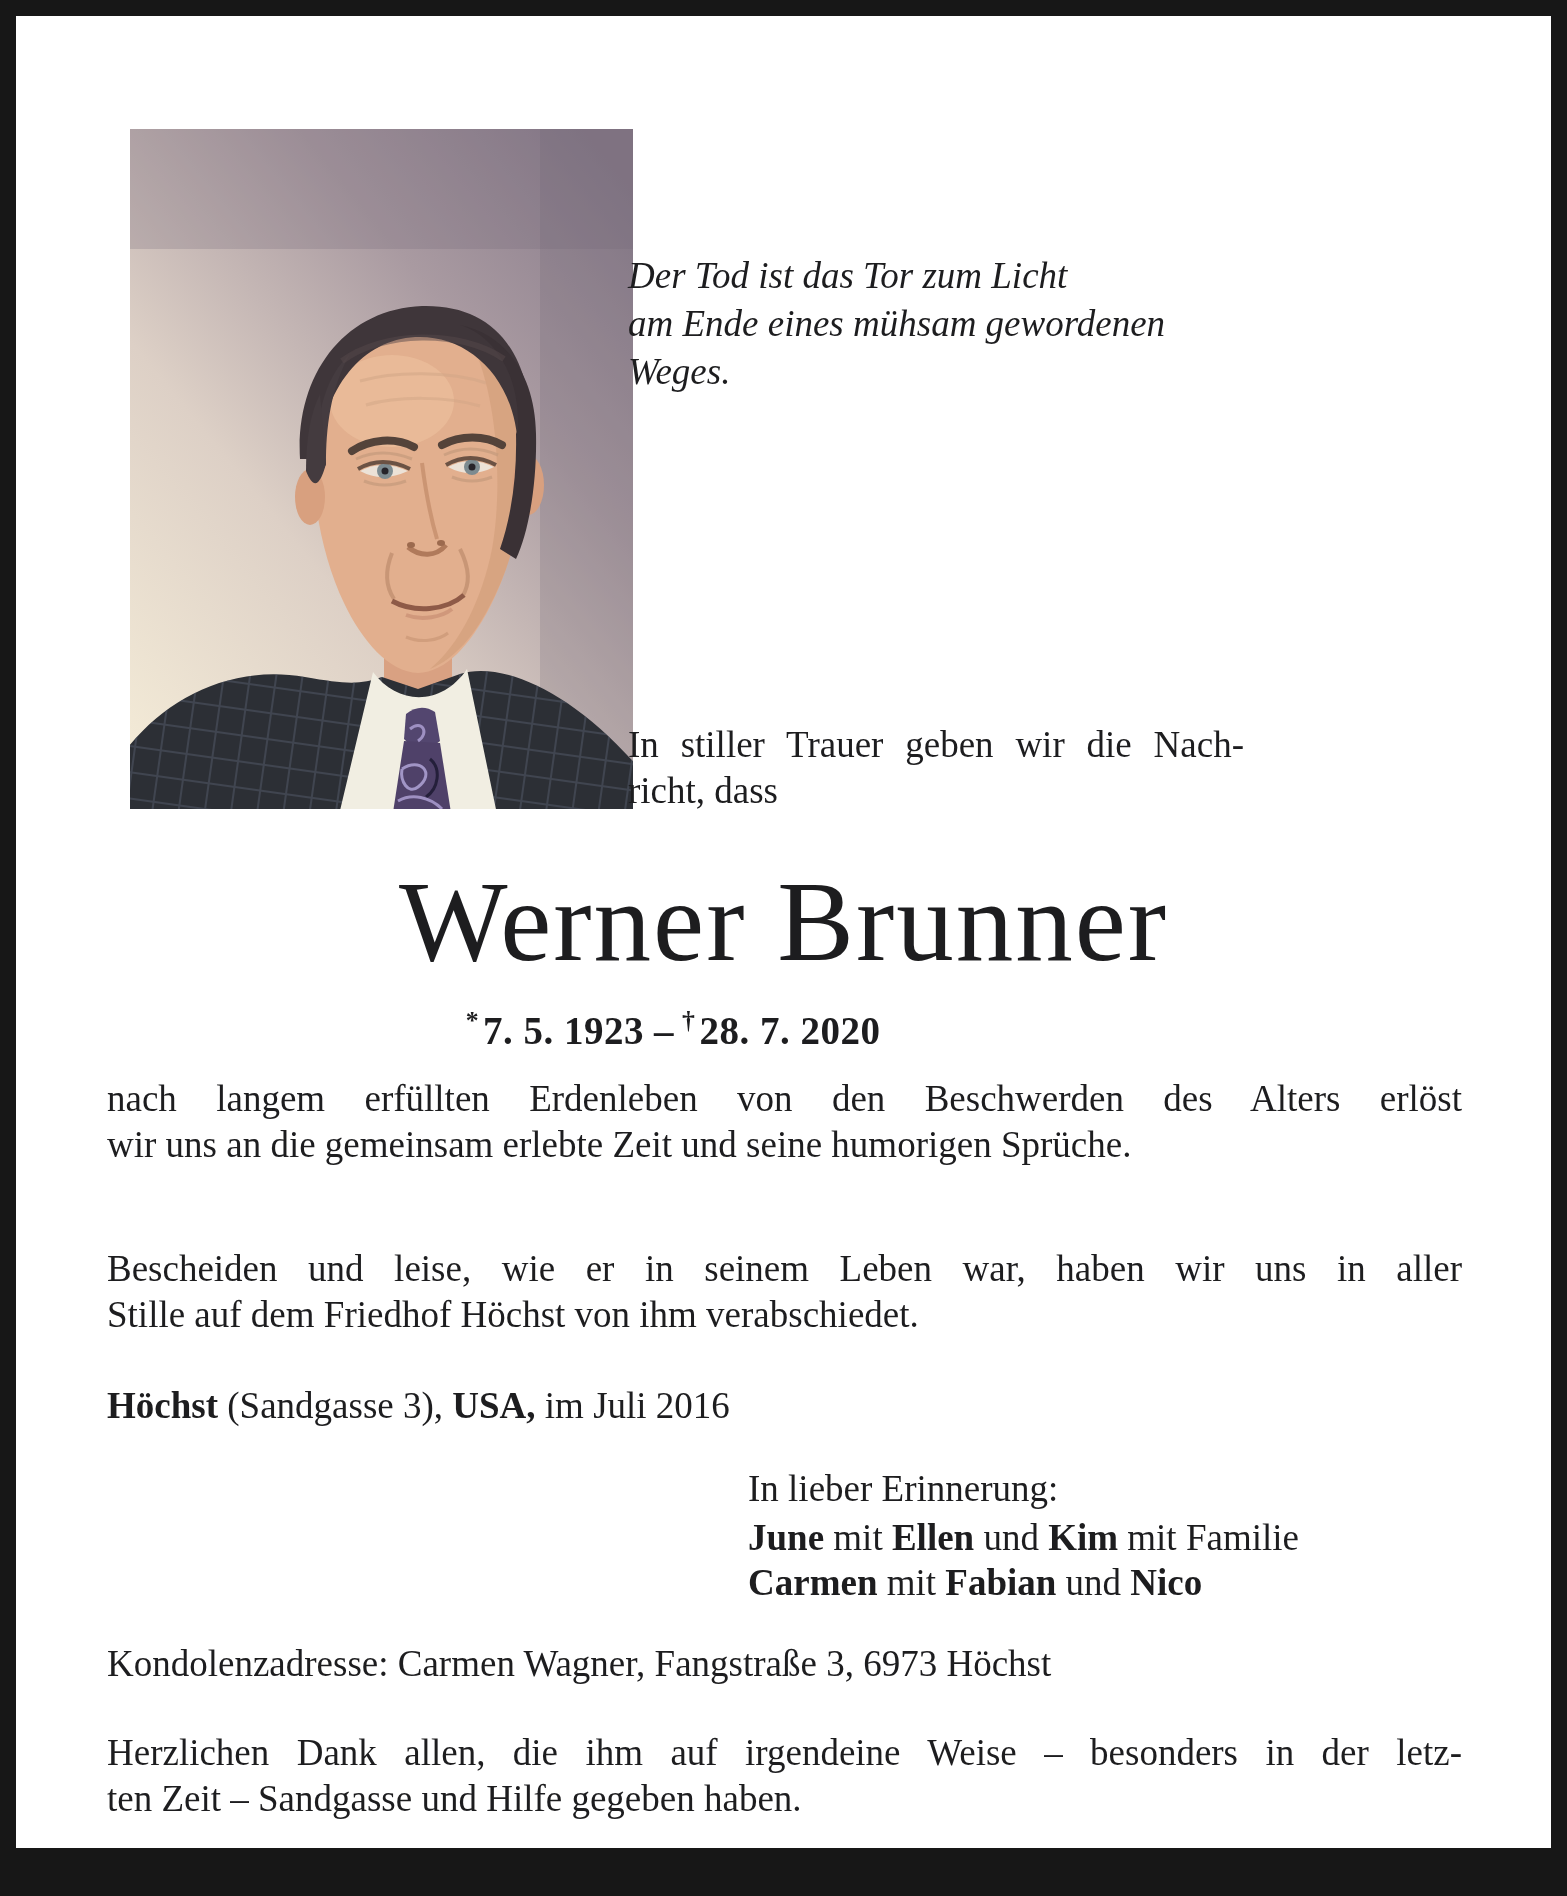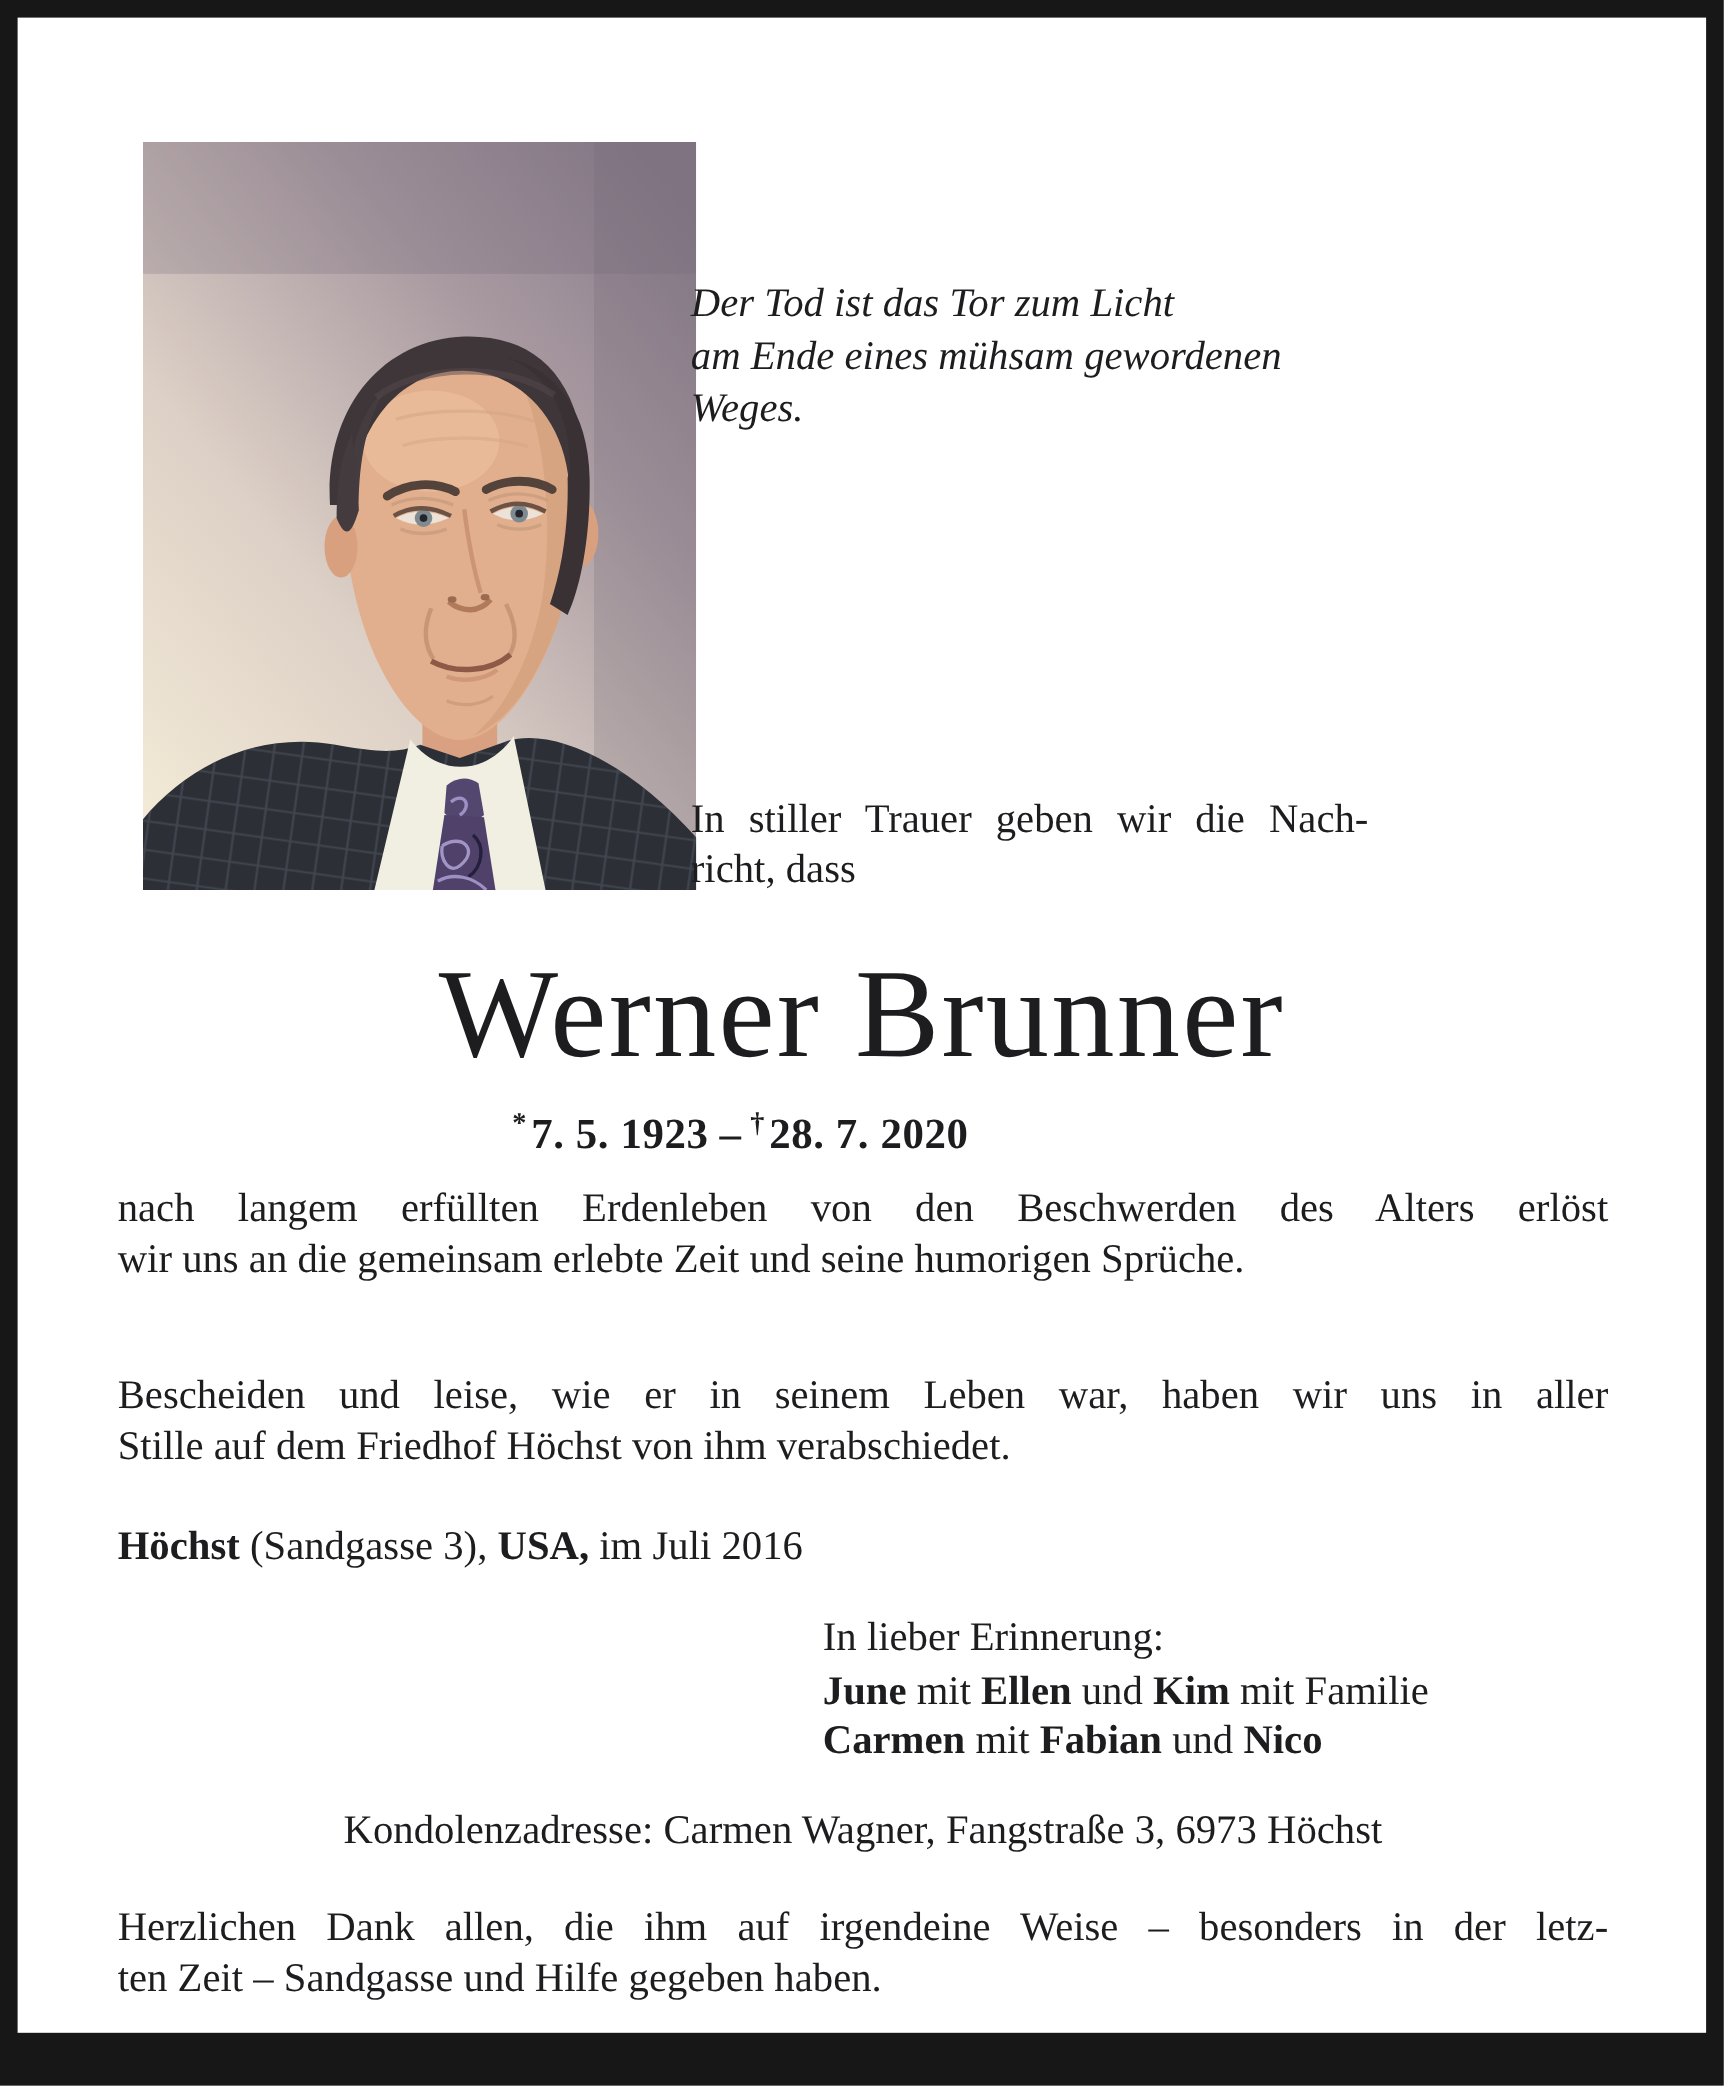--- a/index.html
+++ b/index.html
@@ -67,21 +67,21 @@
     font-size:37px;line-height:46px;
   }
   .b{font-weight:bold;}
   .remember{
     left:732px;top:1450px;width:700px;
     font-size:37px;line-height:45px;
   }
   .remember .names{margin-top:4px;}
   .condolence{
     left:91px;top:1625px;width:1355px;
-    font-size:37px;line-height:46px;text-align:center;
+    font-size:37px;line-height:46px;
   }
   .thanks{
     left:91px;top:1714px;width:1355px;
     font-size:37px;line-height:46px;
   }
 </style>
 </head>
 <body>
 
 <div class="card">

